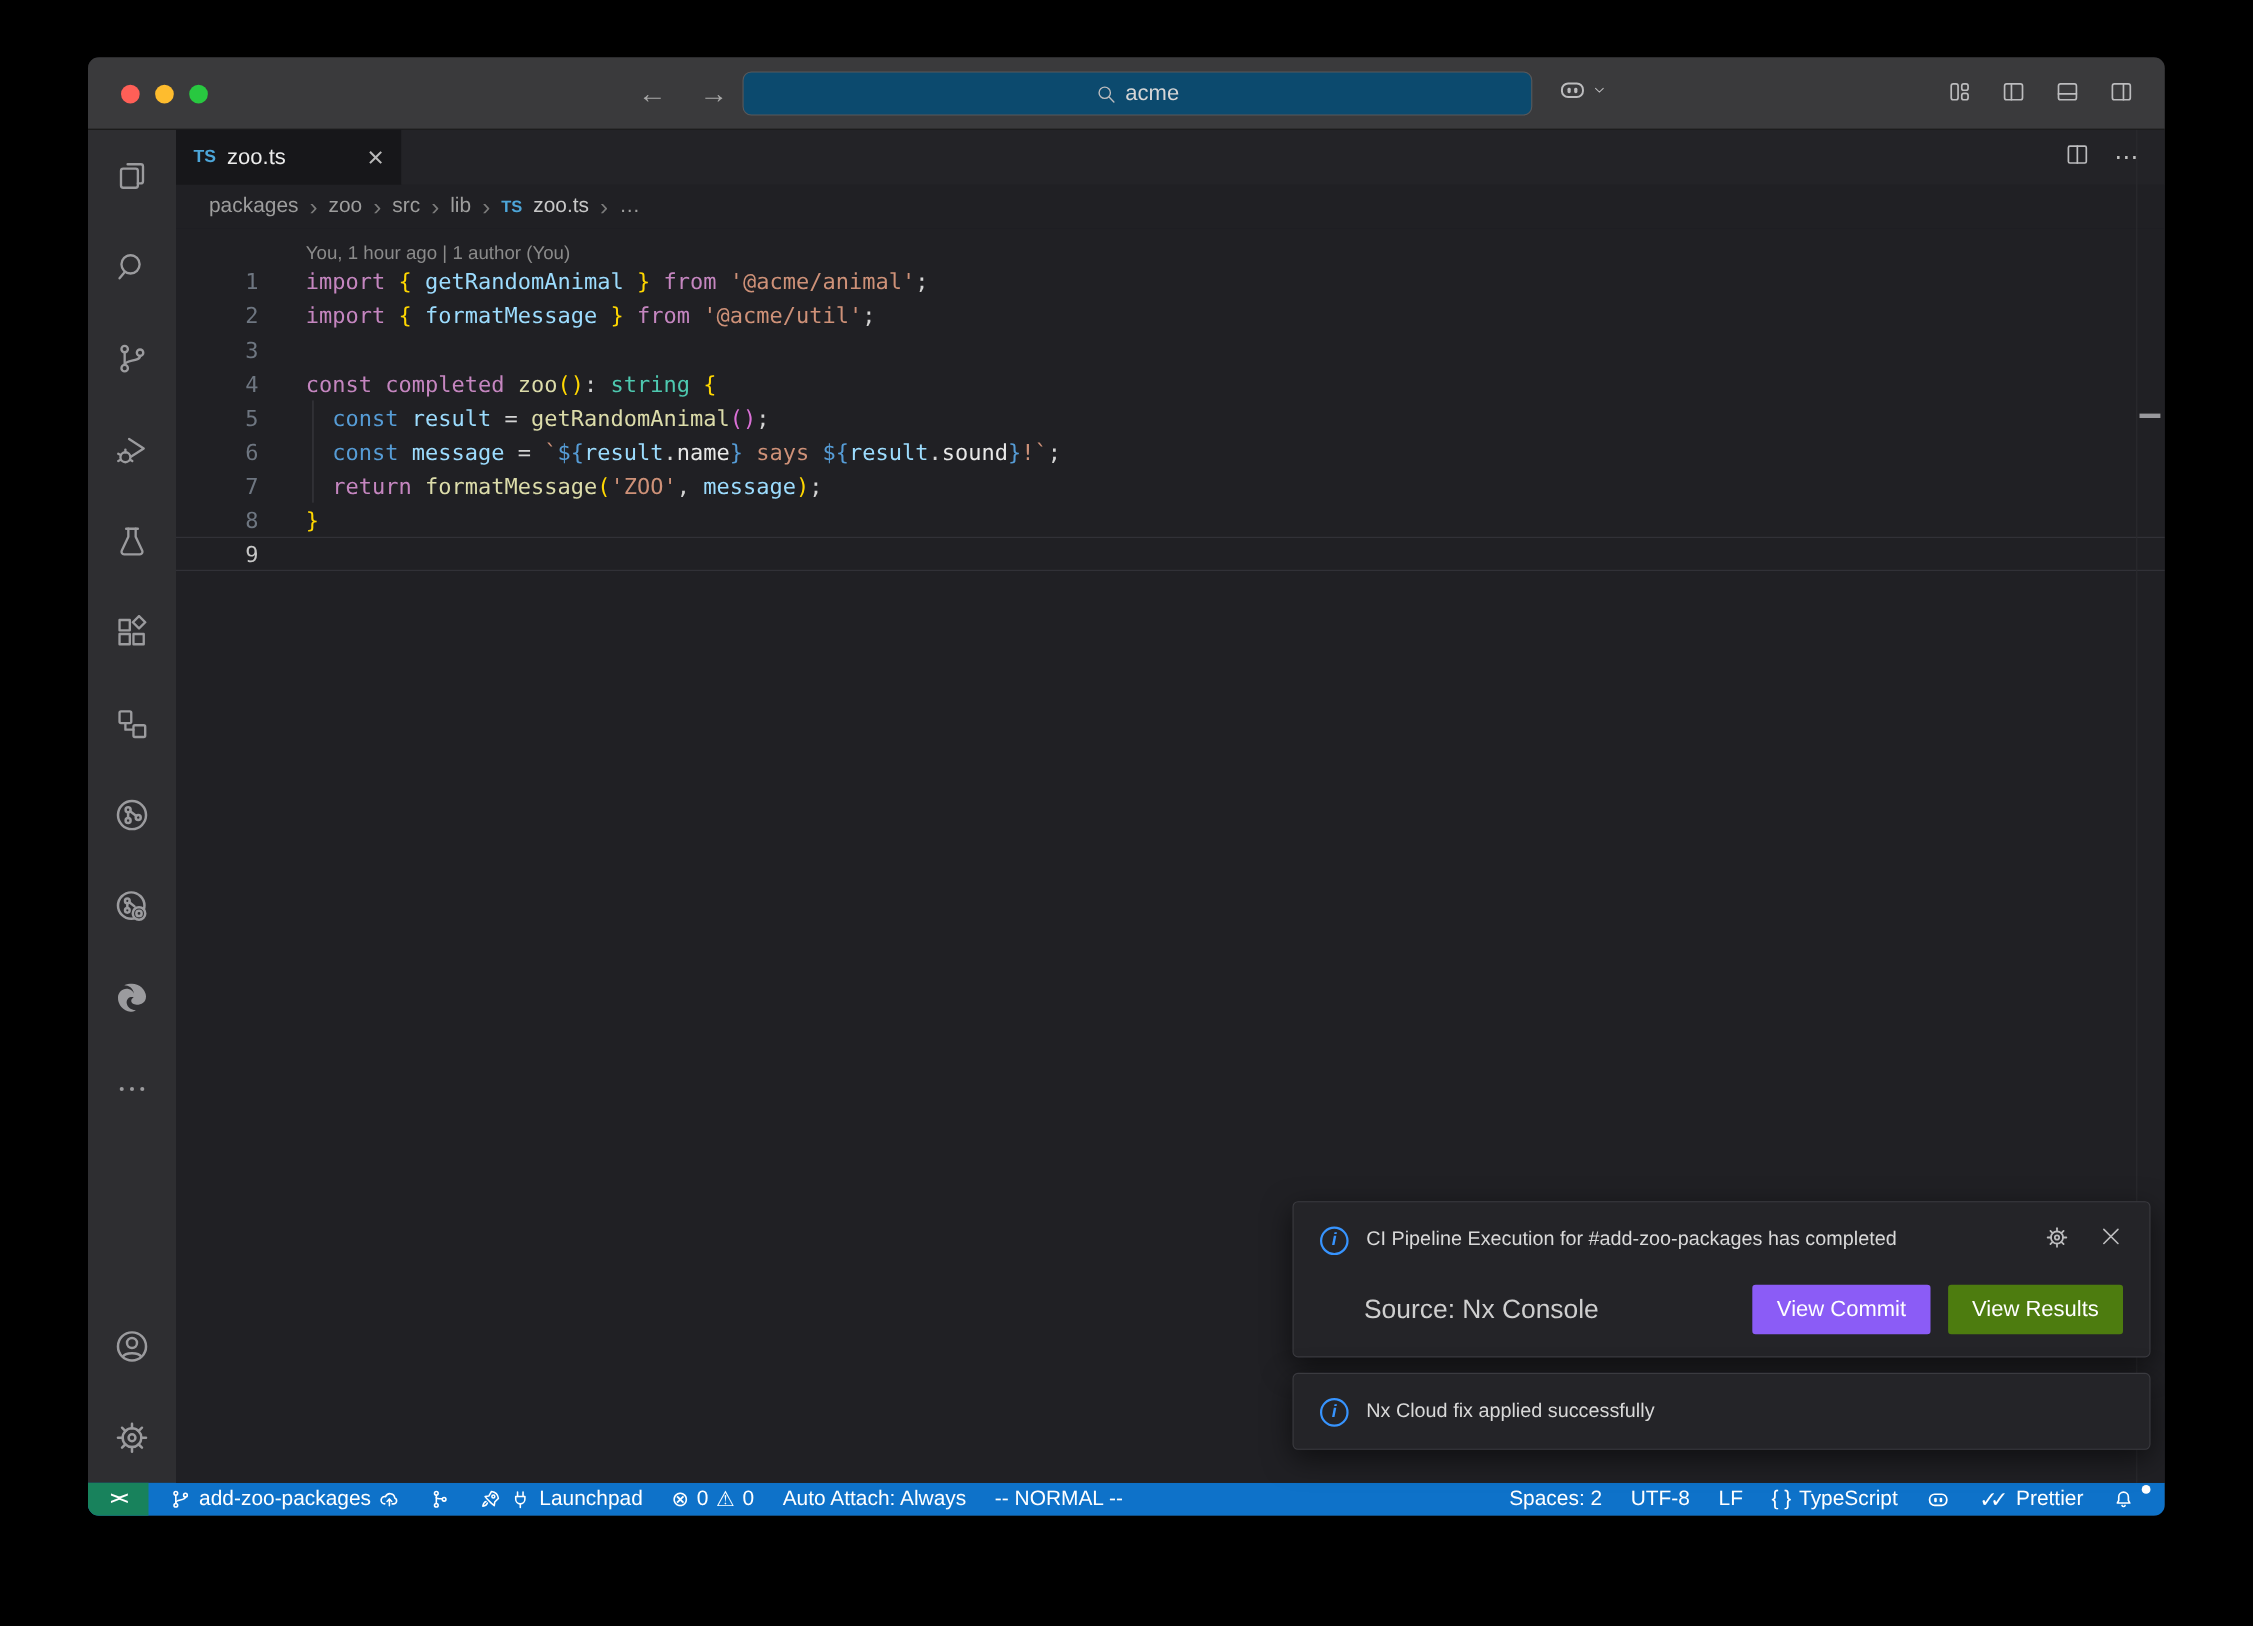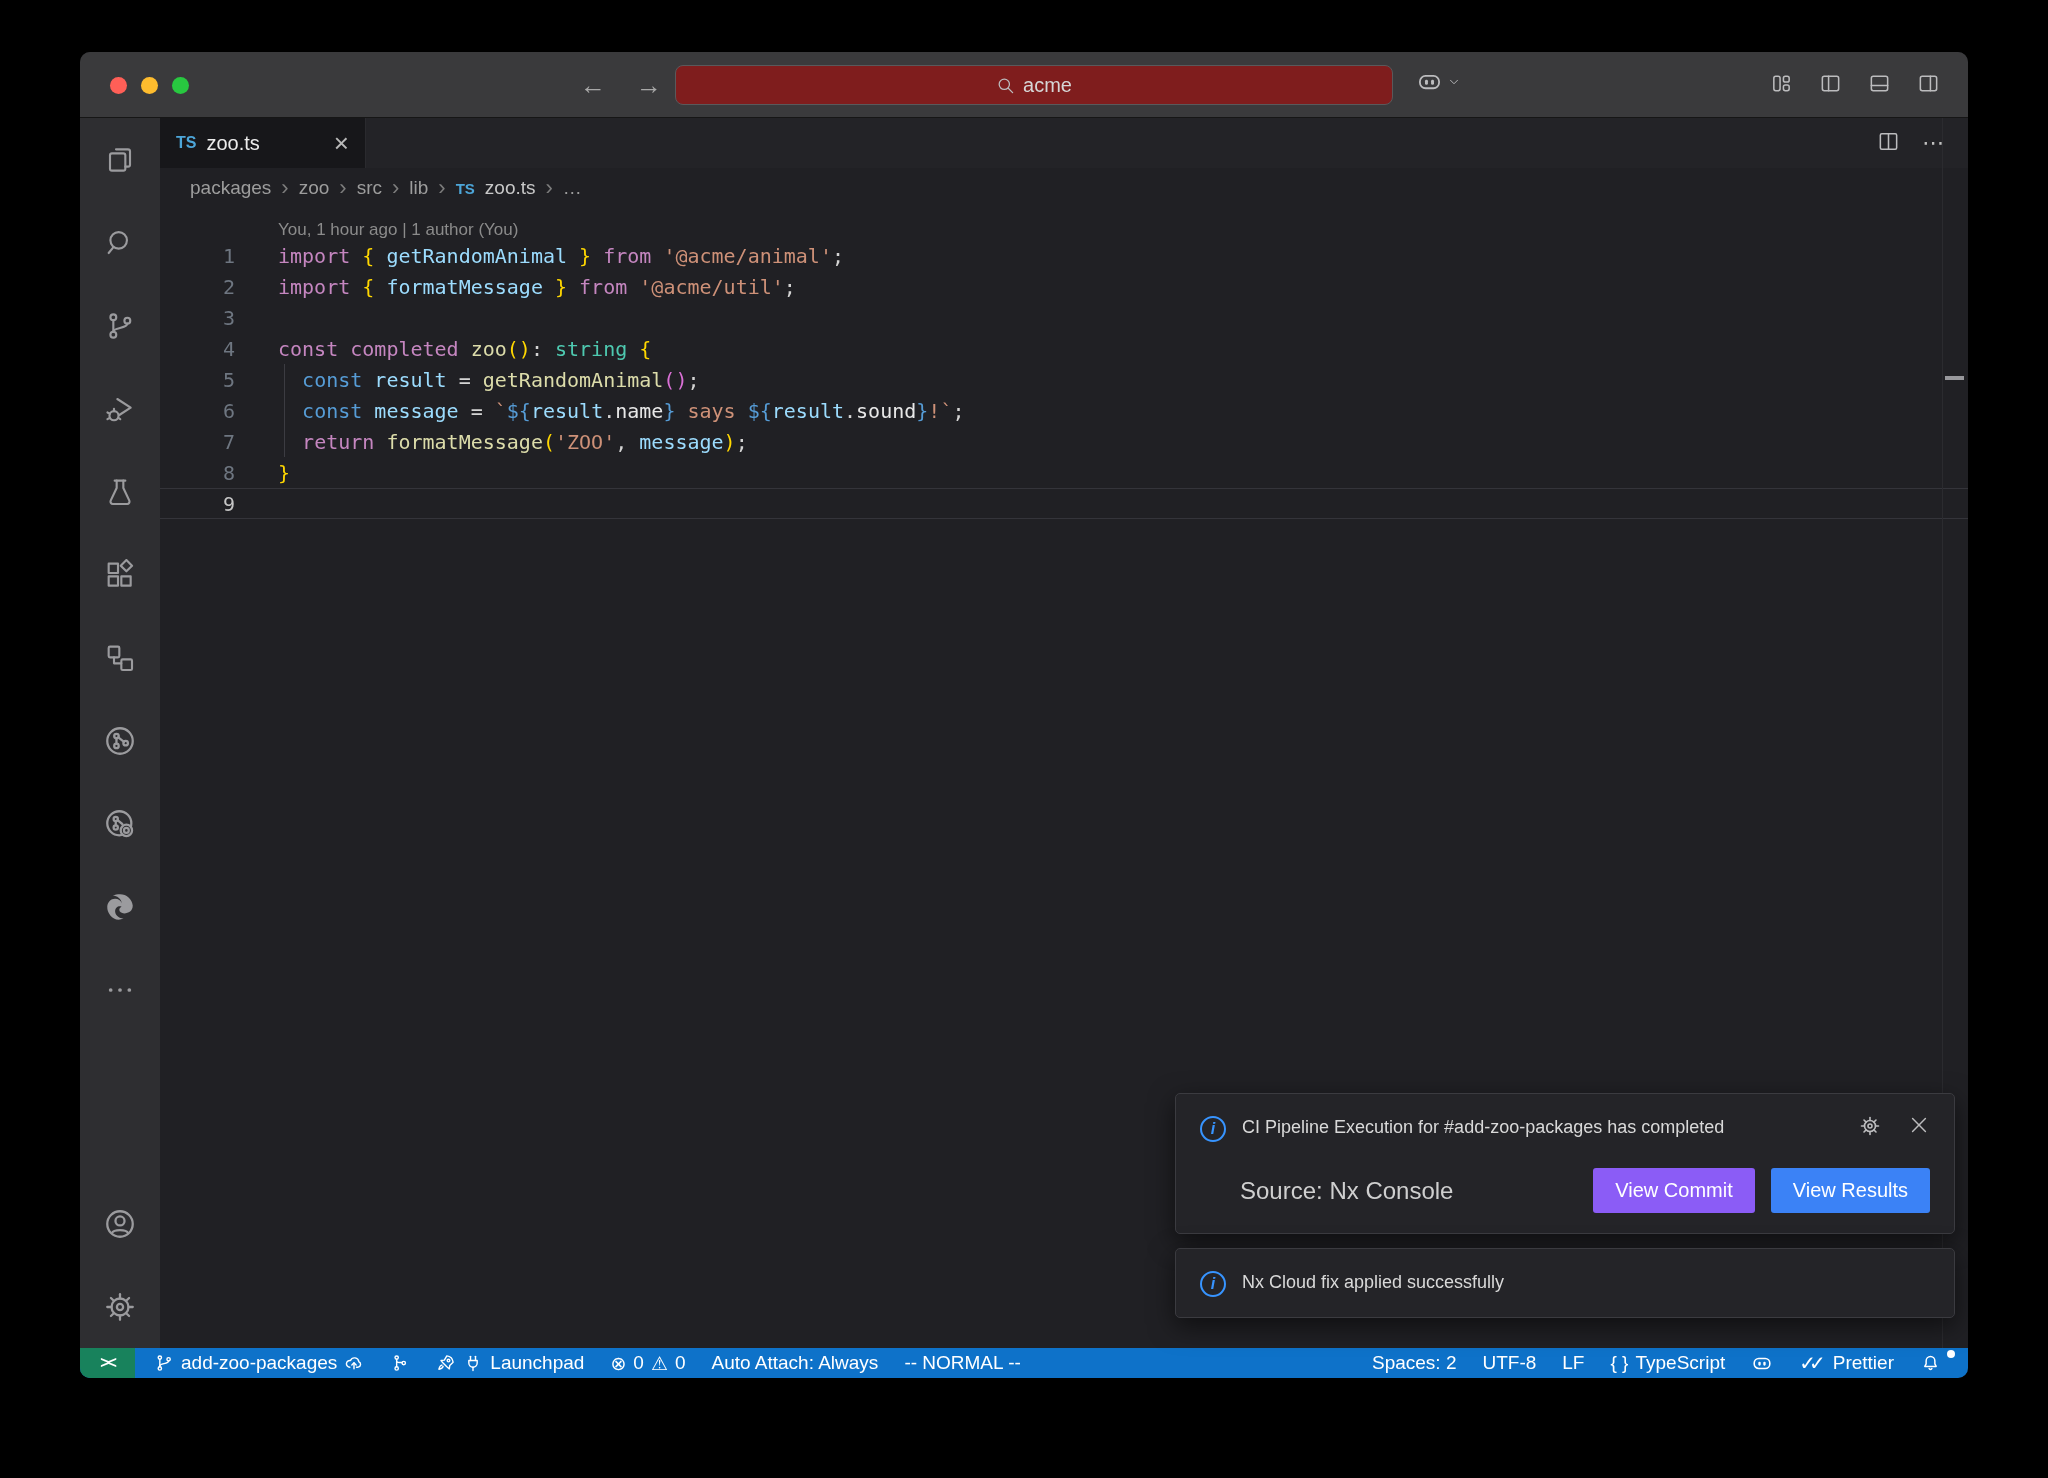--- a/index.html
+++ b/index.html
@@ -6,21 +6,21 @@
   html,body { width:2048px; height:1478px; background:#000; font-family:"Liberation Sans","DejaVu Sans",sans-serif; overflow:hidden; }
   .window { position:absolute; left:80px; top:52px; width:1888px; height:1326px; background:#202024; border-radius:10px; overflow:hidden; box-shadow:0 24px 70px rgba(0,0,0,.7); display:flex; flex-direction:column; }
 
   
   .titlebar { position:relative; height:66px; flex:0 0 66px; background:#3a3a3c; border-bottom:1px solid #161616; }
   .traffic { position:absolute; left:30px; top:0; height:66px; display:flex; align-items:center; gap:14px; }
   .light { width:17px; height:17px; border-radius:50%; }
   .l-red{ background:#ff5f57; } .l-yellow{ background:#febc2e; } .l-green{ background:#28c840; }
   .nav-arrows { position:absolute; left:500px; top:0; height:66px; display:flex; align-items:center; gap:30px; color:#a8a8a8; font-size:26px; }
   .nav-arrows span { cursor:default; }
-  .search-box { position:absolute; left:595px; top:13px; width:718px; height:40px; background:#7f1d1d; border:1px solid #59595b; border-radius:8px; display:flex; align-items:center; justify-content:center; gap:8px; color:#d6d6d6; font-size:20px; }
+  .search-box { position:absolute; left:595px; top:13px; width:718px; height:40px; background:#0c4a6e; border:1px solid #59595b; border-radius:8px; display:flex; align-items:center; justify-content:center; gap:8px; color:#d6d6d6; font-size:20px; }
   .tb-copilot { position:absolute; left:1336px; top:16px; display:flex; align-items:center; gap:4px; color:#c2c2c2; }
   .layout-icons { position:absolute; right:28px; top:20px; display:flex; gap:26px; }
   .licon svg { display:block; }
 
   
   .main-row { flex:1; display:flex; min-height:0; }
   .activity-bar { width:80px; flex:0 0 80px; background:#2e2e31; display:flex; flex-direction:column; align-items:center; }
   .ab-item { height:83px; width:80px; display:flex; align-items:center; justify-content:center; }
   .ab-spacer { margin-top:auto; }
   .ab-item svg { display:block; }
@@ -57,21 +57,21 @@
   .toasts { position:absolute; right:13px; bottom:60px; width:780px; display:flex; flex-direction:column; gap:14px; z-index:5; }
   .toast { background:#242428; border:1px solid #3b3b40; border-radius:5px; box-shadow:0 8px 26px rgba(0,0,0,.55); padding:20px 24px; color:#d9d9d9; }
   .toast-head { display:flex; gap:16px; }
   .info-circle { flex:0 0 26px; width:26px; height:26px; border:2px solid #3794ff; border-radius:50%; color:#3794ff; display:flex; align-items:center; justify-content:center; font-size:16px; font-style:italic; font-weight:bold; margin-top:2px; }
   .toast-msg { font-size:18px; line-height:1.45; max-width:540px; }
   .toast-tools { margin-left:auto; display:flex; gap:26px; align-items:flex-start; color:#c8c8c8; }
   .toast-actions { display:flex; align-items:center; margin-top:26px; }
   .toast-source { font-size:24px; color:#cfcfcf;margin-left:40px; }
   .btn { margin-left:16px; border:none; font-family:inherit; font-size:20px; color:#fff; padding:11px 22px; border-radius:3px; cursor:pointer; }
   .btn-primary { background:#8b5cf6; margin-left:auto; }
-  .btn-secondary { background:#3b82f6;text-align:center; }
+  .btn-secondary { background:#4d7c0f;text-align:center; }
 
   
   .status-bar { height:30px; flex:0 0 30px; background:#0e72c9; display:flex; align-items:stretch; color:#fff; font-size:19px; }
   .sb-remote { width:55px; background:#18825c; display:flex; align-items:center; justify-content:center; font-weight:bold; font-size:16px; letter-spacing:-2px; }
   .sb-item { display:flex; align-items:center; gap:7px; padding:0 13px; white-space:nowrap; }
   .sb-left { display:flex; align-items:stretch; padding-left:6px; }
   .sb-right { margin-left:auto; display:flex; align-items:stretch; padding-right:14px; }
   .dbl-check { letter-spacing:-7px; padding-right:7px; font-size:20px; }
   .bell-wrap { position:relative; display:flex; align-items:center; }
   .bell-dot { position:absolute; right:-1px; top:2px; width:8px; height:8px; border-radius:50%; background:#fff; }

